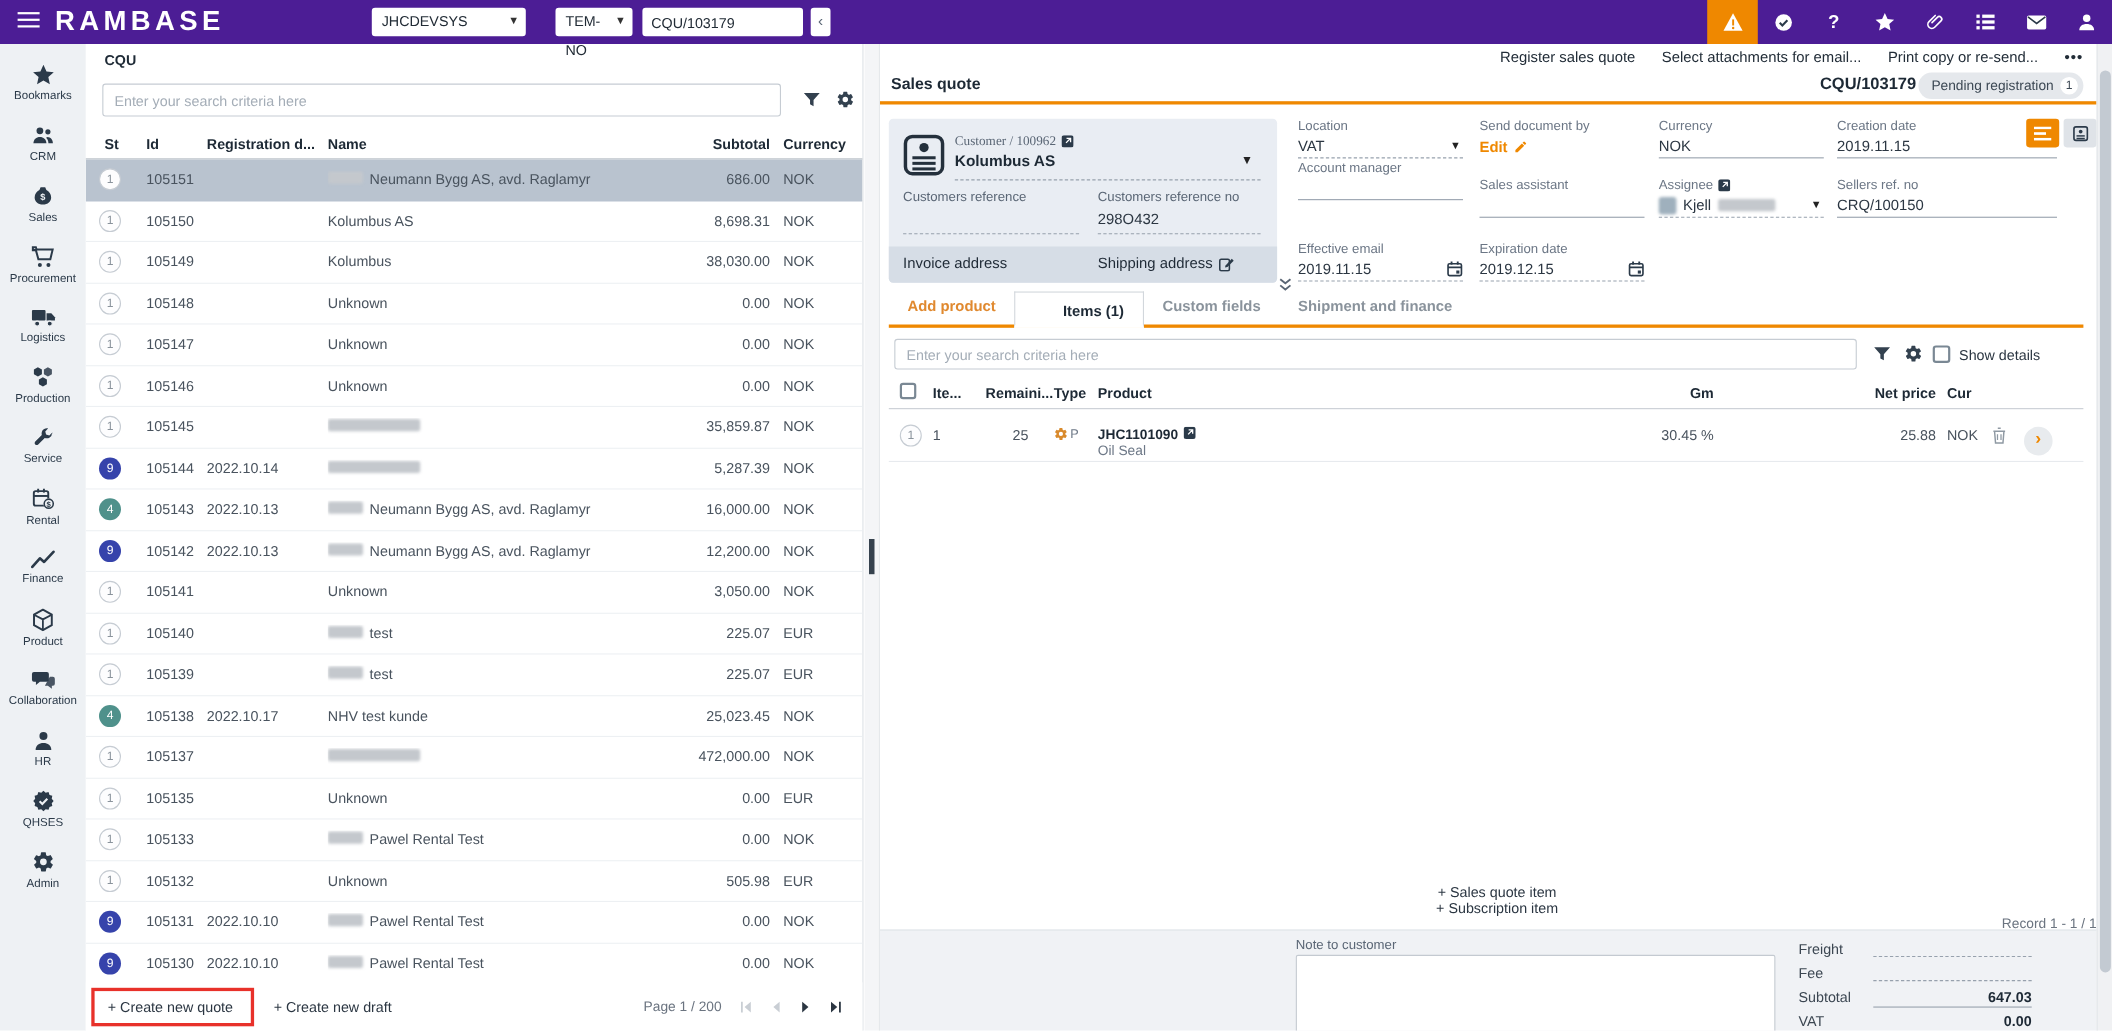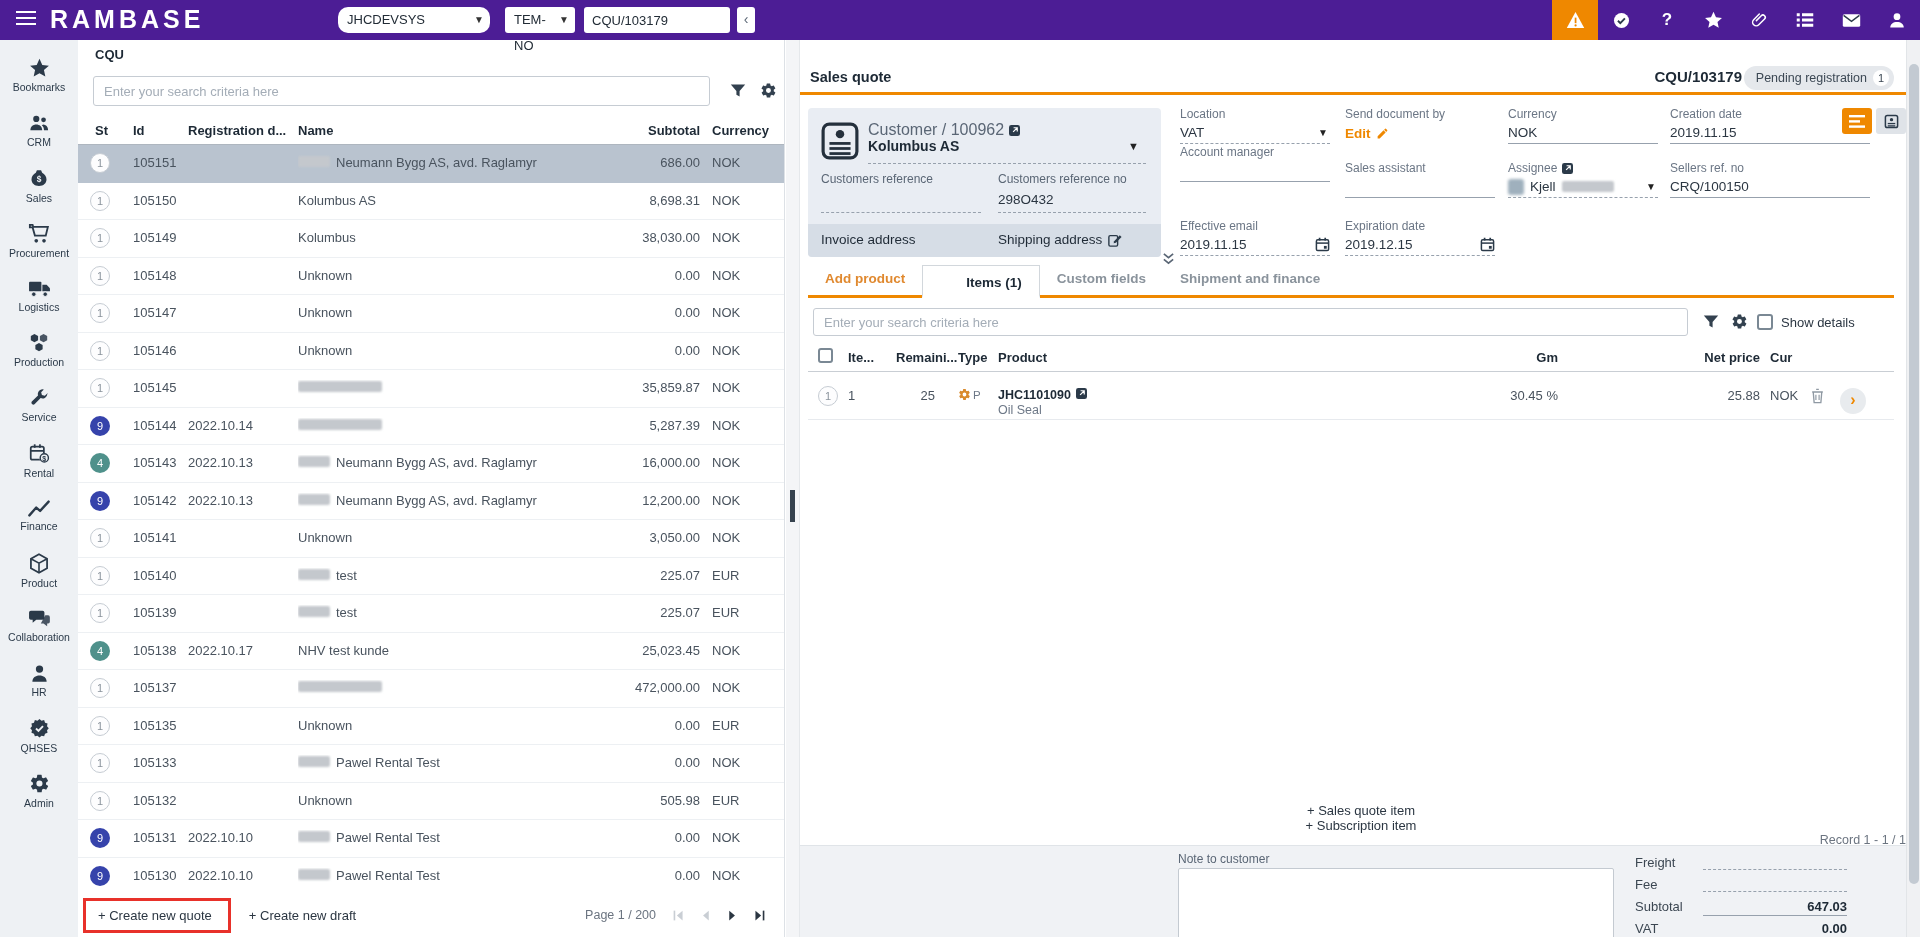--- a/index.html
+++ b/index.html
@@ -7,21 +7,21 @@
   body { font-family:"Liberation Sans", sans-serif; background:#fff; position:relative; overflow:hidden; color:#2b3642; }
   svg { display:block; }
 
   
   .topbar { position:absolute; left:0; top:0; width:1920px; height:40px; background:#4c1d95; z-index:50; }
   .burger { position:absolute; left:16px; top:11px; width:20px; height:18px; cursor:pointer; }
   .burger i { display:block; height:2px; background:#fff; margin-bottom:4px; }
   .logo { position:absolute; left:50px; top:5px; color:#fff; font-size:25px; font-weight:800; letter-spacing:4px; }
   .tb-select { position:absolute; top:7px; height:26px; background:#fff; border-radius:3px; font-size:13px; color:#222c36; line-height:26px; padding:0 20px 0 9px; cursor:pointer; }
   .tb-select .car { position:absolute; right:6px; top:0; color:#333; font-size:10px; }
-  .tb-sys { left:338px; width:152px;border-radius:10px; }
+  .tb-sys { left:338px; width:140px; }
   .tb-tem { left:505px; width:70px; }
   .tb-search { position:absolute; left:584px; top:7px; width:146px; height:26px; border:none; border-radius:3px; font-size:13px; padding:0 8px; color:#222c36; font-family:inherit; }
   .tb-back { position:absolute; left:737px; top:7px; width:18px; height:26px; background:#fff; border-radius:3px; color:#5a6675; text-align:center; line-height:24px; font-size:14px; cursor:pointer; }
   .tb-icons { position:absolute; right:0; top:0; height:40px; display:flex; }
   .tb-icon { width:46px; height:40px; display:flex; align-items:center; justify-content:center; cursor:pointer; }
   .tb-icon.active { background:#ef8800; }
   .tb-icon .qmark { color:#fff; font-size:17px; font-weight:bold; }
 
   
   .sidebar { position:absolute; left:0; top:40px; width:78px; height:897px; background:#eef1f4; padding-top:8px; }
@@ -73,21 +73,21 @@
   .q-titlebar { position:absolute; left:10px; top:28px; right:12px; height:22px; }
   .q-title { font-size:14.5px; font-weight:bold; color:#1d2935; }
   .q-docid { position:absolute; right:152px; top:0; font-size:15px; font-weight:bold; color:#1d2935; }
   .q-pill { position:absolute; right:0; top:-2px; background:#e5e8ec; border-radius:12px; height:24px; line-height:24px; padding:0 5px 0 12px; font-size:12.5px; color:#3c4854; display:flex; align-items:center; gap:6px; }
   .q-pill .cnt { background:#fff; width:16px; height:16px; border-radius:50%; font-size:11px; line-height:16px; text-align:center; color:#3c4854; }
   .q-accent { position:absolute; left:0; top:52px; width:100%; height:3px; background:#ef8800; }
 
   
   .customer-card { position:absolute; left:8px; top:68px; width:353px; height:149px; background:#e9edf3; border-radius:4px; }
   .cc-icon { position:absolute; left:13px; top:14px; }
-  .cc-custlabel { position:absolute; left:60px; top:13px; font-size:16px; color:#5a6675; display:flex; gap:5px; align-items:center; }
+  .cc-custlabel { position:absolute; left:60px; top:13px; font-size:12px; color:#5a6675; display:flex; gap:5px; align-items:center;font-family:Liberation Serif, serif; }
   .cc-name { position:absolute; left:60px; top:30px; font-size:14px; font-weight:bold; color:#1d2935; cursor:pointer; }
   .cc-caret { position:absolute; right:22px; top:32px; font-size:11px; color:#222; cursor:pointer; }
   .cc-nameline { position:absolute; left:60px; top:55px; width:278px; border-bottom:1px dashed #97a1ad; }
   .cc-ref1 { position:absolute; left:13px; top:64px; font-size:12px; color:#5a6675; }
   .cc-ref2 { position:absolute; left:190px; top:64px; font-size:12px; color:#5a6675; }
   .cc-refval { position:absolute; left:190px; top:84px; font-size:13.5px; color:#2b3642; }
   .cc-refline1 { position:absolute; left:13px; top:104px; width:160px; border-bottom:1px dashed #97a1ad; }
   .cc-refline2 { position:absolute; left:190px; top:104px; width:148px; border-bottom:1px dashed #97a1ad; }
   .cc-strip { position:absolute; left:0; bottom:0; width:100%; height:33px; background:#d6dde6; border-radius:0 0 4px 4px; font-size:13.5px; color:#1f2a36; }
   .cc-inv { position:absolute; left:13px; top:8px; cursor:pointer; }
@@ -544,20 +544,26 @@
         </svg>
     </span>
   </div>
 </div>
 
 <div class="splitter">
   <div class="split-handle"></div>
 </div>
 
 <div class="quote-panel">
+  <div class="q-actions">
+    <span>Register sales quote</span>
+    <span>Select attachments for email...</span>
+    <span>Print copy or re-send...</span>
+    <span class="q-dots">•••</span>
+  </div>
   <div class="q-titlebar">
     <span class="q-title">Sales quote</span>
     <span class="q-docid">CQU/103179</span>
     <span class="q-pill">
       <span>Pending registration</span>
       <span class="cnt">1</span>
     </span>
   </div>
   <div class="q-accent"></div>
 

